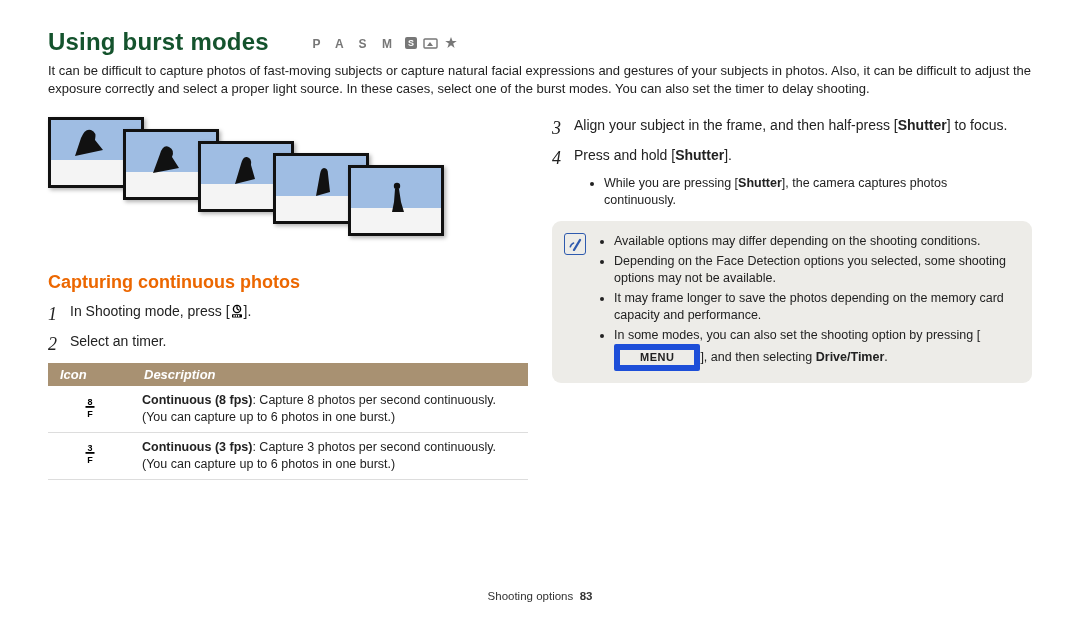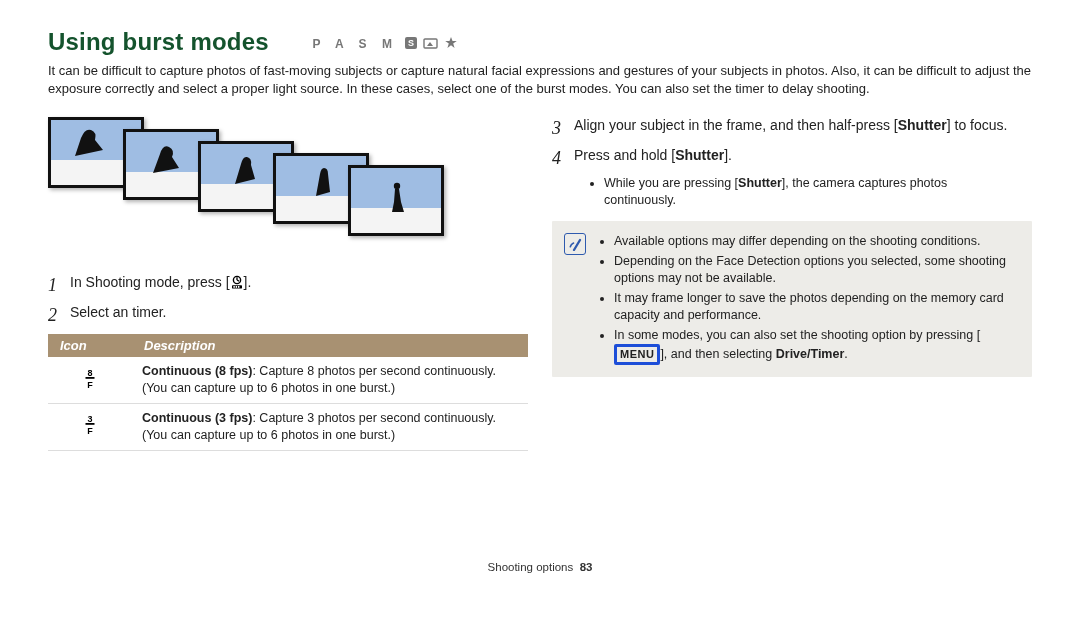--- a/index.html
+++ b/index.html
@@ -91,21 +91,21 @@
     padding: 6px 10px;
     vertical-align: middle;
     font-size: 12.5px;
     line-height: 1.35;
   }
   table.opts td.ic { text-align: center; }
   .sub-bullets { list-style: disc; padding-left: 34px; margin: 4px 0 12px 0; font-size: 12.5px;}
   .sub-bullets li { margin: 2px 18px; line-height: 1.35;}
   .note-box {
     background: #edece8;
-    border-radius: 1px;
+    border-radius: 9px;
     padding: 10px 12px 10px 12px;
     display: flex;
     gap: 10px;
     font-size: 12.5px;
     line-height: 1.4;
     margin-top: 4px;
   }
   .note-box .note-icon {
     width: 20px; height: 20px;
     border: 1.5px solid #2e5aae;
@@ -115,22 +115,22 @@
     margin-top: 2px;
   }
   .note-box ul { list-style: disc; padding-left: 18px; margin: 0;}
   .note-box ul li { margin: 2px 0; }
   .menu-box {
     display: inline-block;
     font-family: Arial, sans-serif;
     font-size: 11px;
     font-weight: 700;
     letter-spacing: 0.5px;
-    border: 3px solid #1d4ed8;
-    padding: 0 3px;
+    border: 6px solid #1d4ed8;
+    padding: 0 20px;
     border-radius: 2px;
   }
   .footer {
     text-align: center;
     font-size: 11.5px;
     margin-top: 110px;
     color: #333;
   }
   .footer .pn { font-weight: 700; }
 </style>
@@ -195,20 +195,21 @@
       <div class="frame" style="left:300px;top:48px;">
         <svg viewBox="0 0 90 65">
             <rect width="90" height="40" fill="#9fbde3"></rect>
             <rect y="40" width="90" height="25" fill="#f4f4f4"></rect>
             <circle cx="46" cy="18" r="3.2" fill="#111"></circle>
             <path d="M44 21 l4 0 l2 13 l3 10 -12 0 l2 -10 z" fill="#111"></path>
           </svg>
       </div>
     </div>
 
+    <div class="subhead">Capturing continuous photos</div>
 
     <ol class="steps">
       <li>
         <span class="num">1</span>
         <span class="body">
           <span>In Shooting mode, press [</span><span class="inline-icon"><svg width="14" height="15" viewBox="0 0 14 15">
                 <circle cx="7" cy="5" r="3.6" fill="none" stroke="#000" stroke-width="1.4"></circle>
                 <path d="M7 5 L7 2.2 M7 5 L9 6.1" stroke="#000" stroke-width="1.3" fill="none"></path>
                 <rect x="2" y="10.3" width="10" height="3.2" rx="0.4" fill="#000"></rect>
                 <rect x="3.4" y="11" width="1.4" height="1.8" fill="#fff"></rect>

